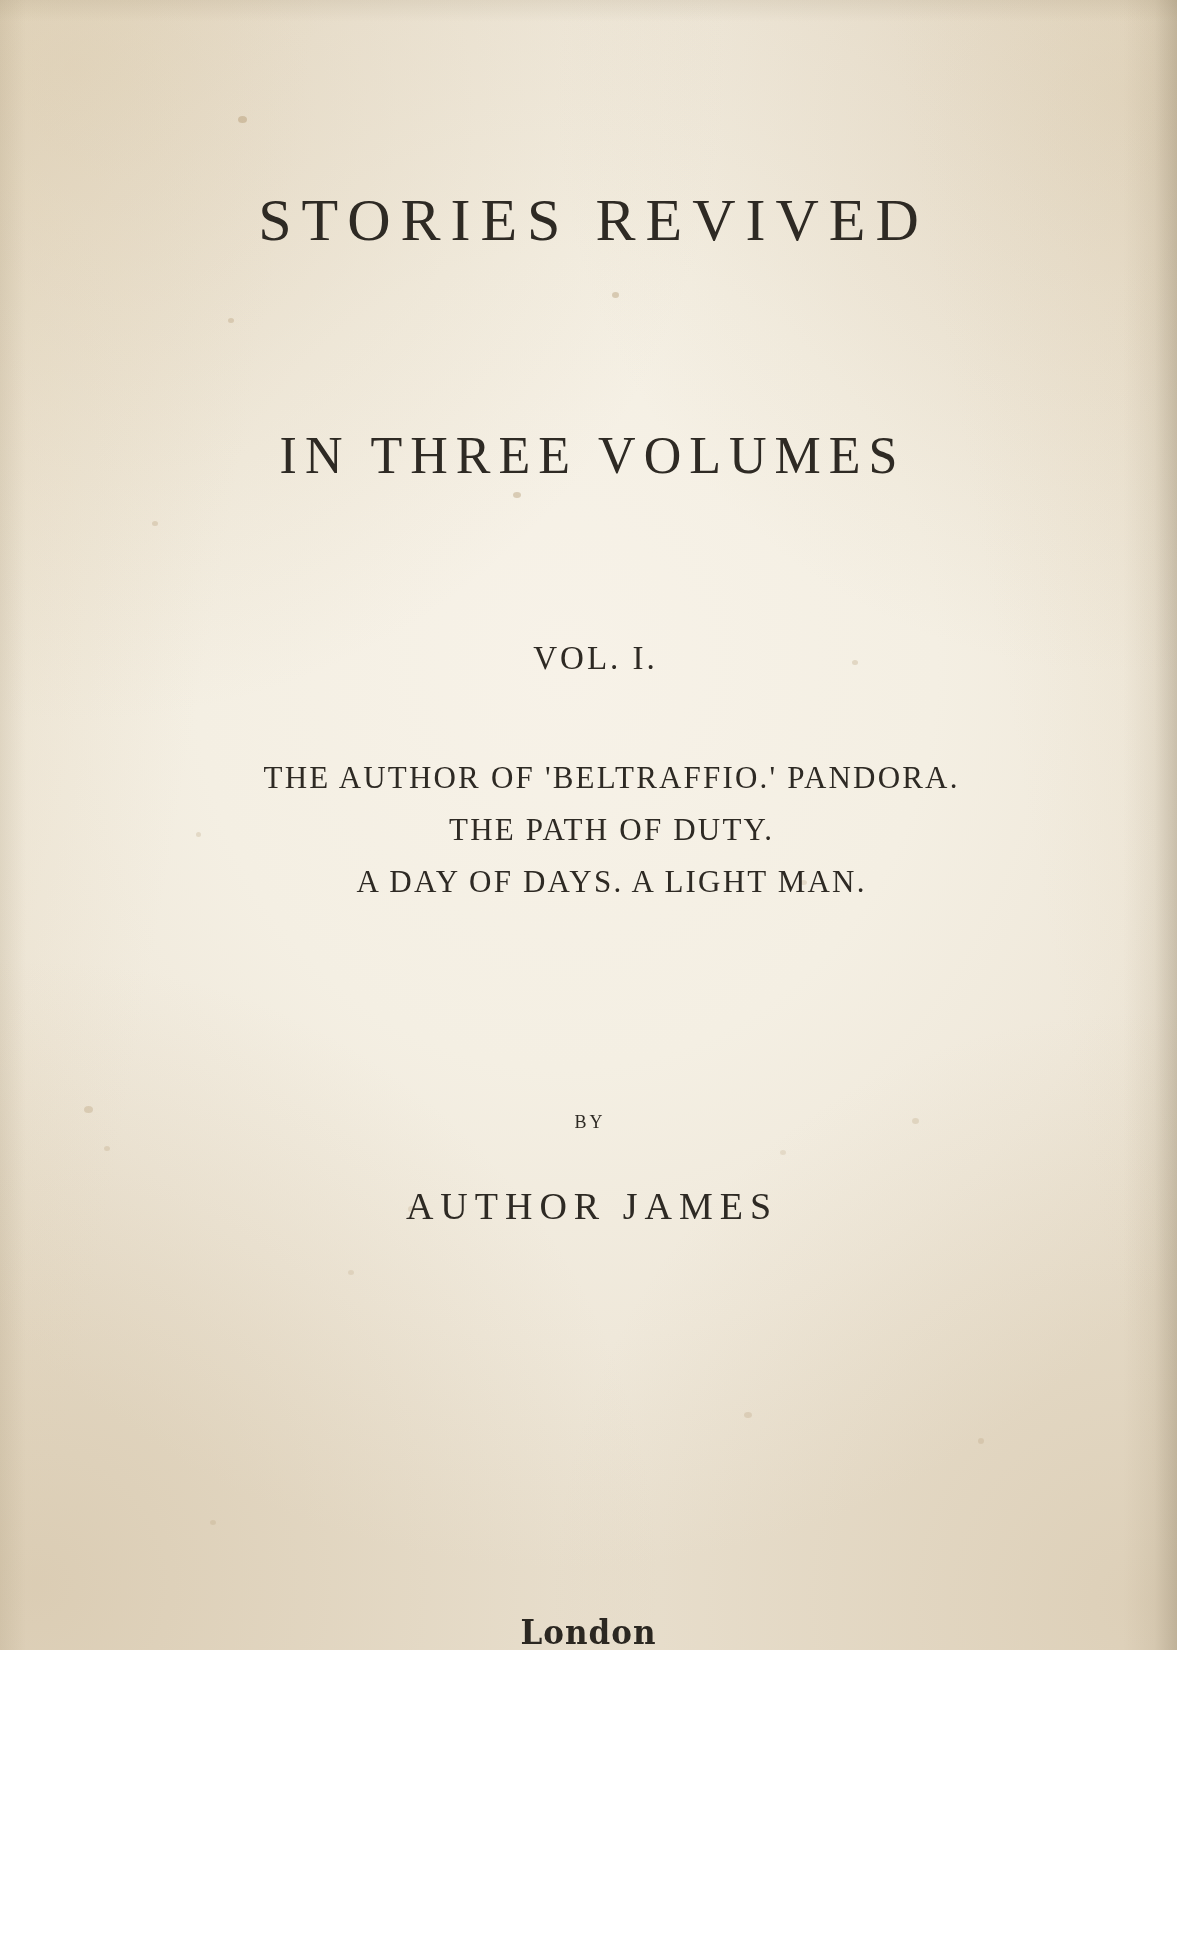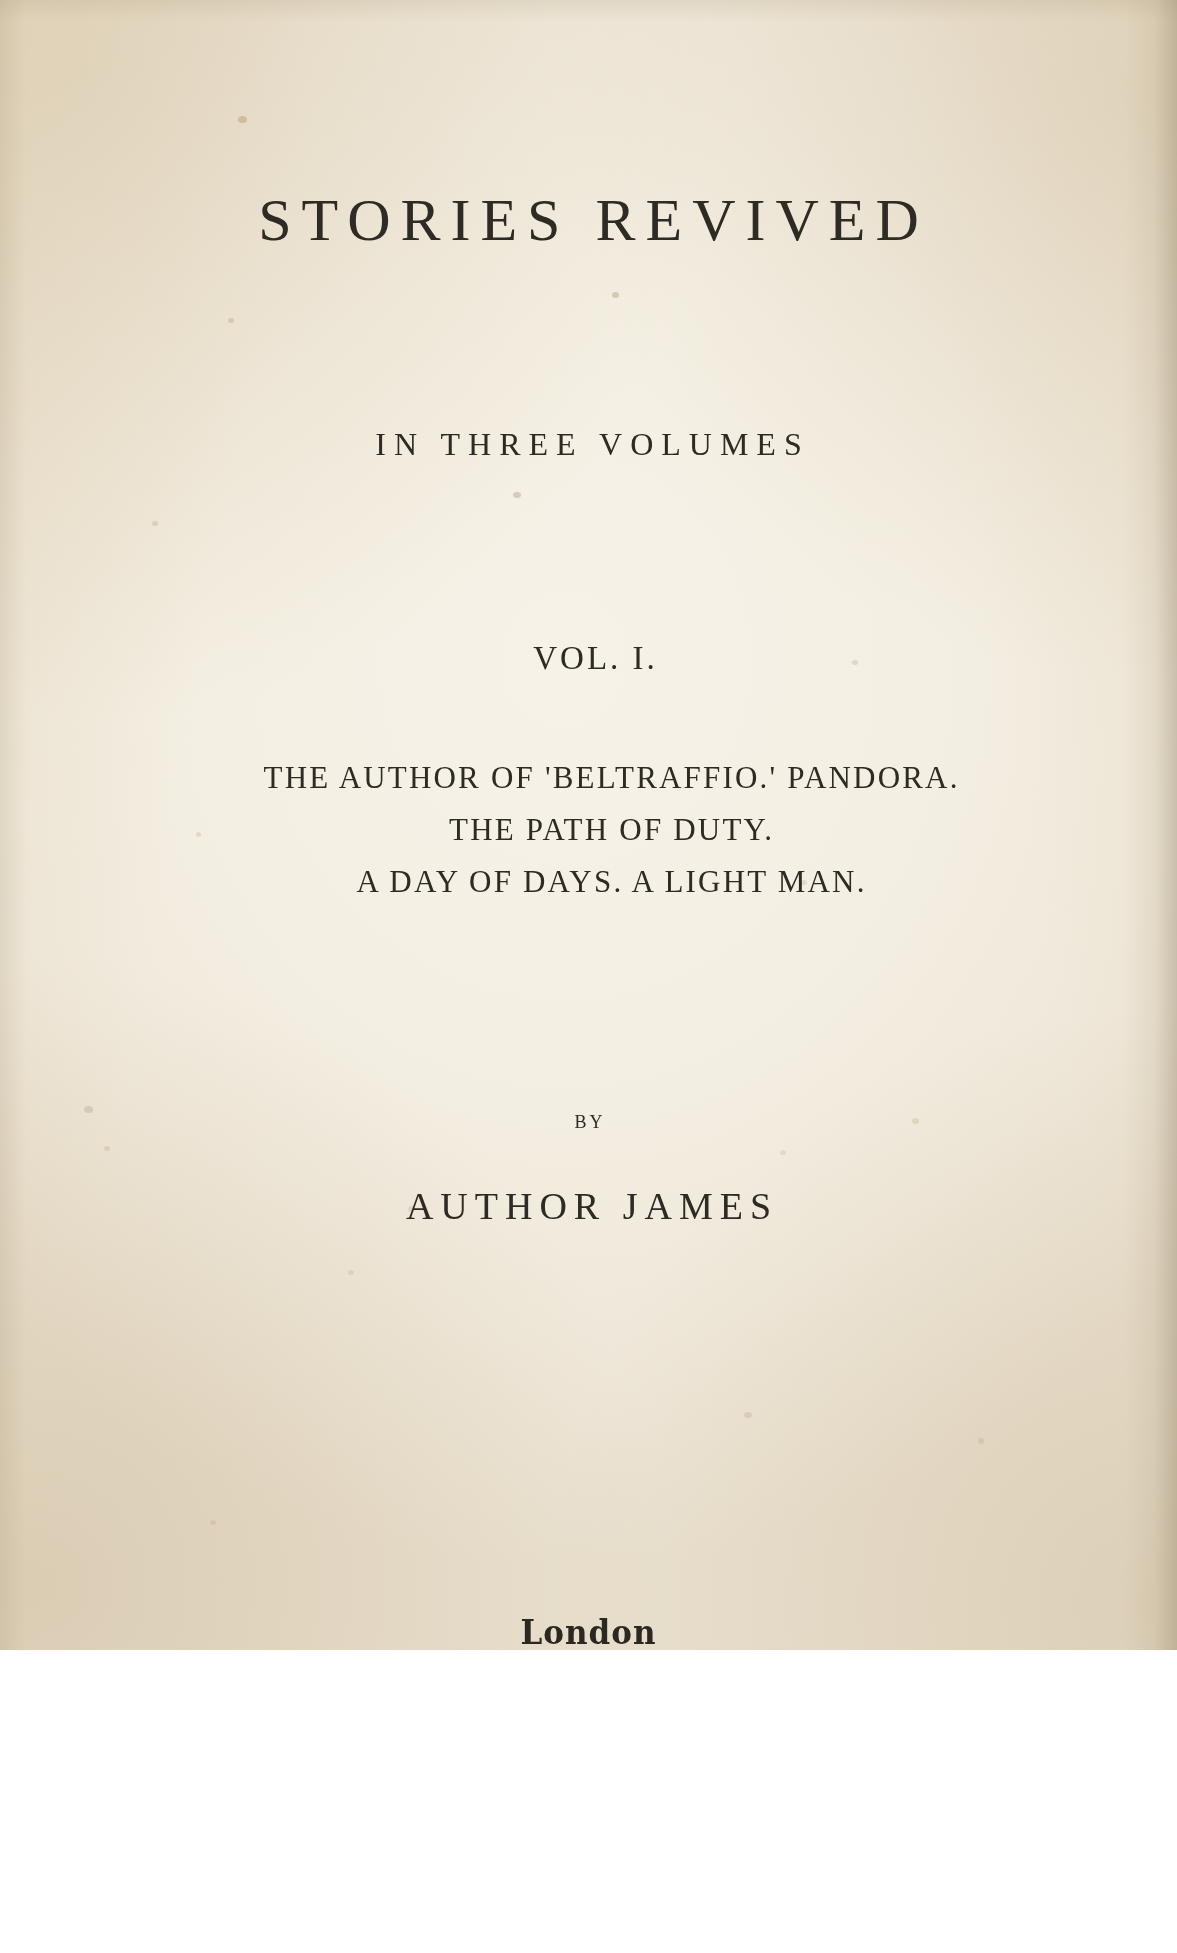--- a/index.html
+++ b/index.html
@@ -94,21 +94,21 @@
     left: 0; right: 0;
     font-size: 60px;
     letter-spacing: 10px;
     text-indent: 10px;
     font-weight: 400;
   }
   .subtitle {
     position: absolute;
     top: 426px;
     left: 0; right: 0;
-    font-size: 32px;
+    font-size: 52px;
     letter-spacing: 8px;
     text-indent: 8px;
   }
   .volume {
     position: absolute;
     top: 640px;
     left: 0; right: 0;
     font-size: 33px;
     letter-spacing: 3px;
     text-indent: 3px;

